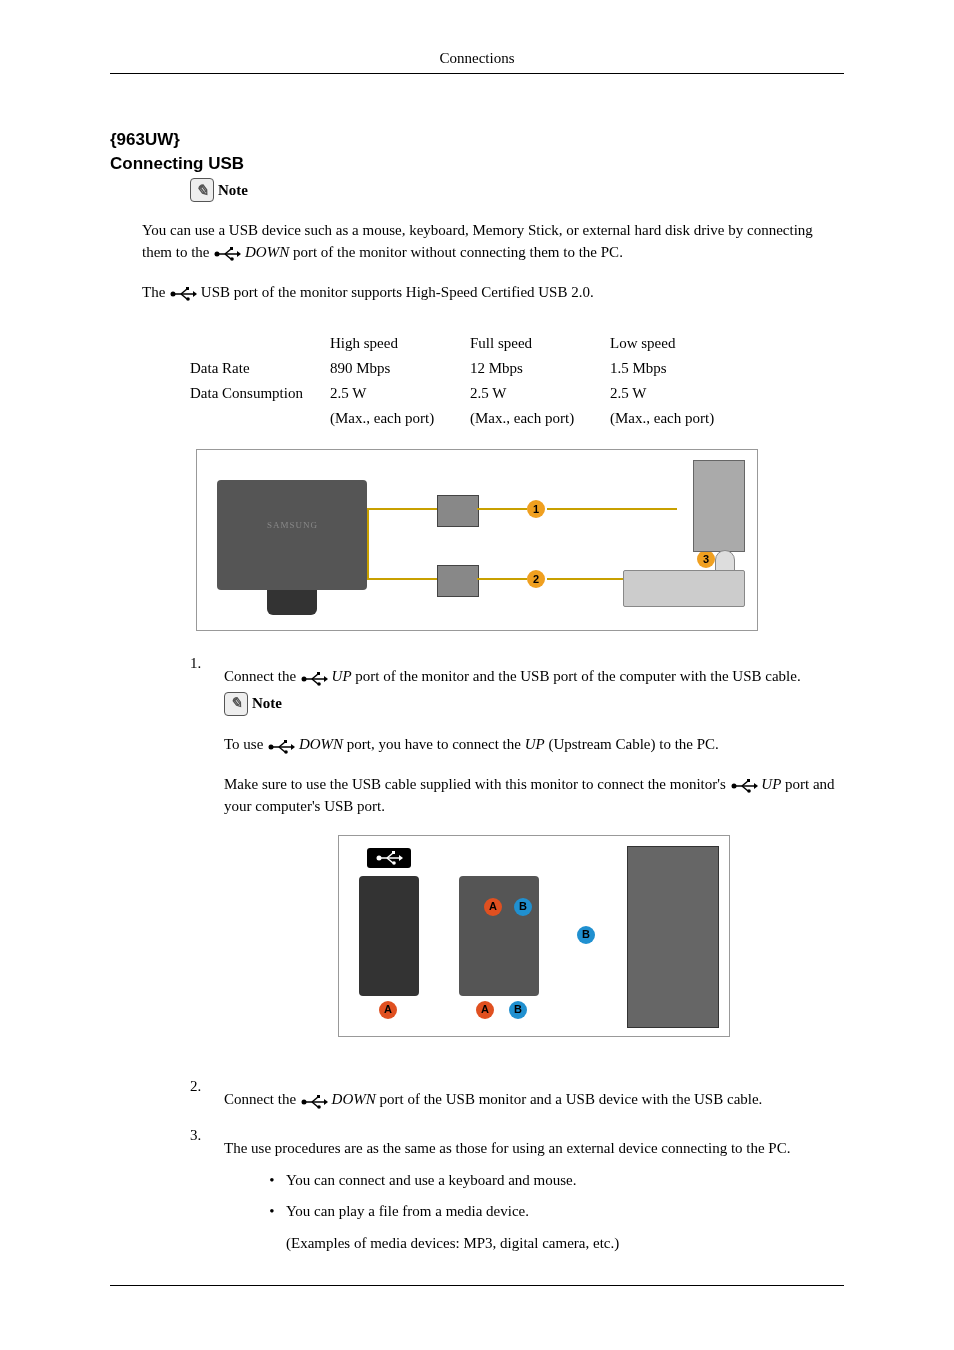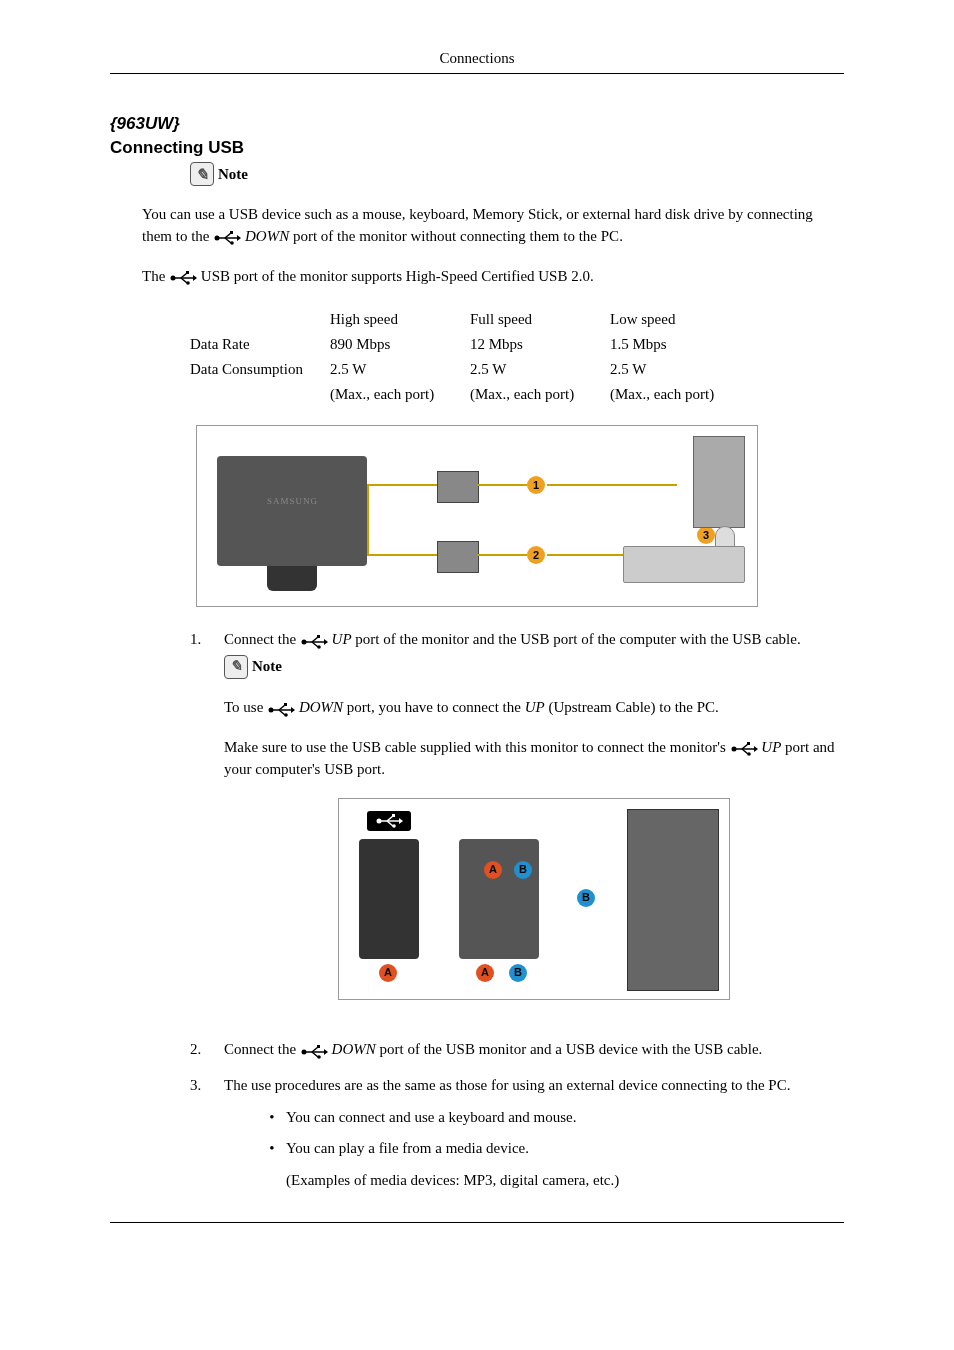--- a/index.html
+++ b/index.html
@@ -16,22 +16,21 @@
   .header {
     text-align: center;
     font-size: 15px;
     padding-bottom: 6px;
     border-bottom: 1.5px solid #000;
   }
   .section-heading {
     font-family: Arial, Helvetica, sans-serif;
     font-weight: bold;
     font-size: 17px;
-    margin-top: 40px;
-    font-style: italic;
+    margin-top: 56px;
   }
   .sub-heading {
     font-family: Arial, Helvetica, sans-serif;
     font-weight: bold;
     font-size: 17px;
     margin-top: 4px;
   }
   .note-row {
     display: flex;
     align-items: center;
@@ -65,21 +64,21 @@
     margin-top: 18px;
   }
   .usb-icon {
     display: inline-block;
     vertical-align: middle;
     width: 28px;
     height: 14px;
   }
   .spec-table {
     margin-left: 80px;
-    margin-top: 20px;
+    margin-top: 28px;
     font-size: 15px;
     border-collapse: collapse;
   }
   .spec-table td {
     padding: 4px 0;
     vertical-align: top;
   }
   .col-label { width: 140px; }
   .col-val { width: 140px; }
   .figure {
@@ -100,20 +99,21 @@
     margin-top: 14px;
     font-size: 15px;
     line-height: 1.45;
   }
   .ol-num {
     width: 34px;
     flex-shrink: 0;
   }
   .ol-body {
     flex: 1;
+    margin-top: 13px;
   }
   .ul-item {
     display: flex;
     margin-left: 34px;
     margin-top: 10px;
     font-size: 15px;
   }
   .ul-bullet {
     width: 28px;
     flex-shrink: 0;

